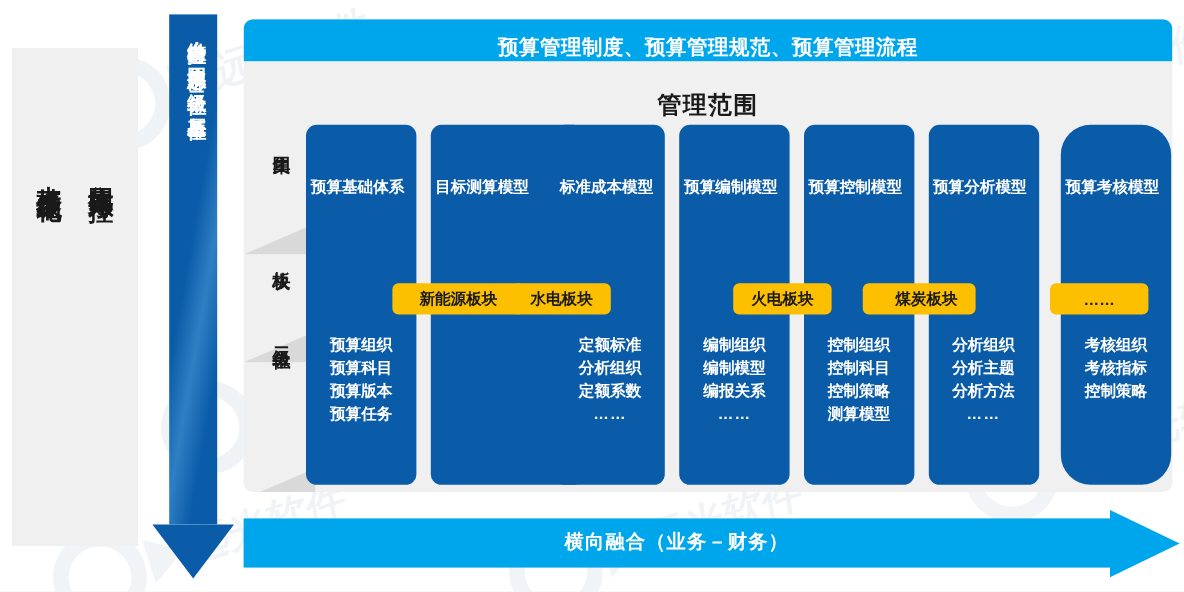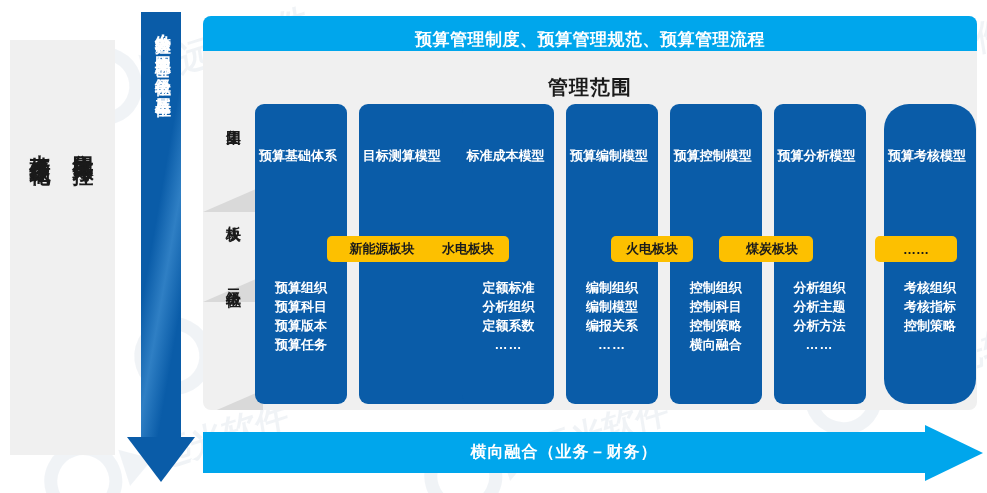--- a/index.html
+++ b/index.html
@@ -203,21 +203,21 @@
           <div>编报关系</div>
           <div class="dots">……</div>
         </div>
       </div>
       <div class="card" style="left: 414.8px;">
         <div class="ctitle">预算控制模型</div>
         <div class="clist">
           <div>控制组织</div>
           <div>控制科目</div>
           <div>控制策略</div>
-          <div>横向融合</div>
+          <div>测算模型</div>
         </div>
       </div>
       <div class="card" style="left: 518.5px;">
         <div class="ctitle">预算分析模型</div>
         <div class="clist">
           <div>分析组织</div>
           <div>分析主题</div>
           <div>分析方法</div>
           <div class="dots">……</div>
         </div>

